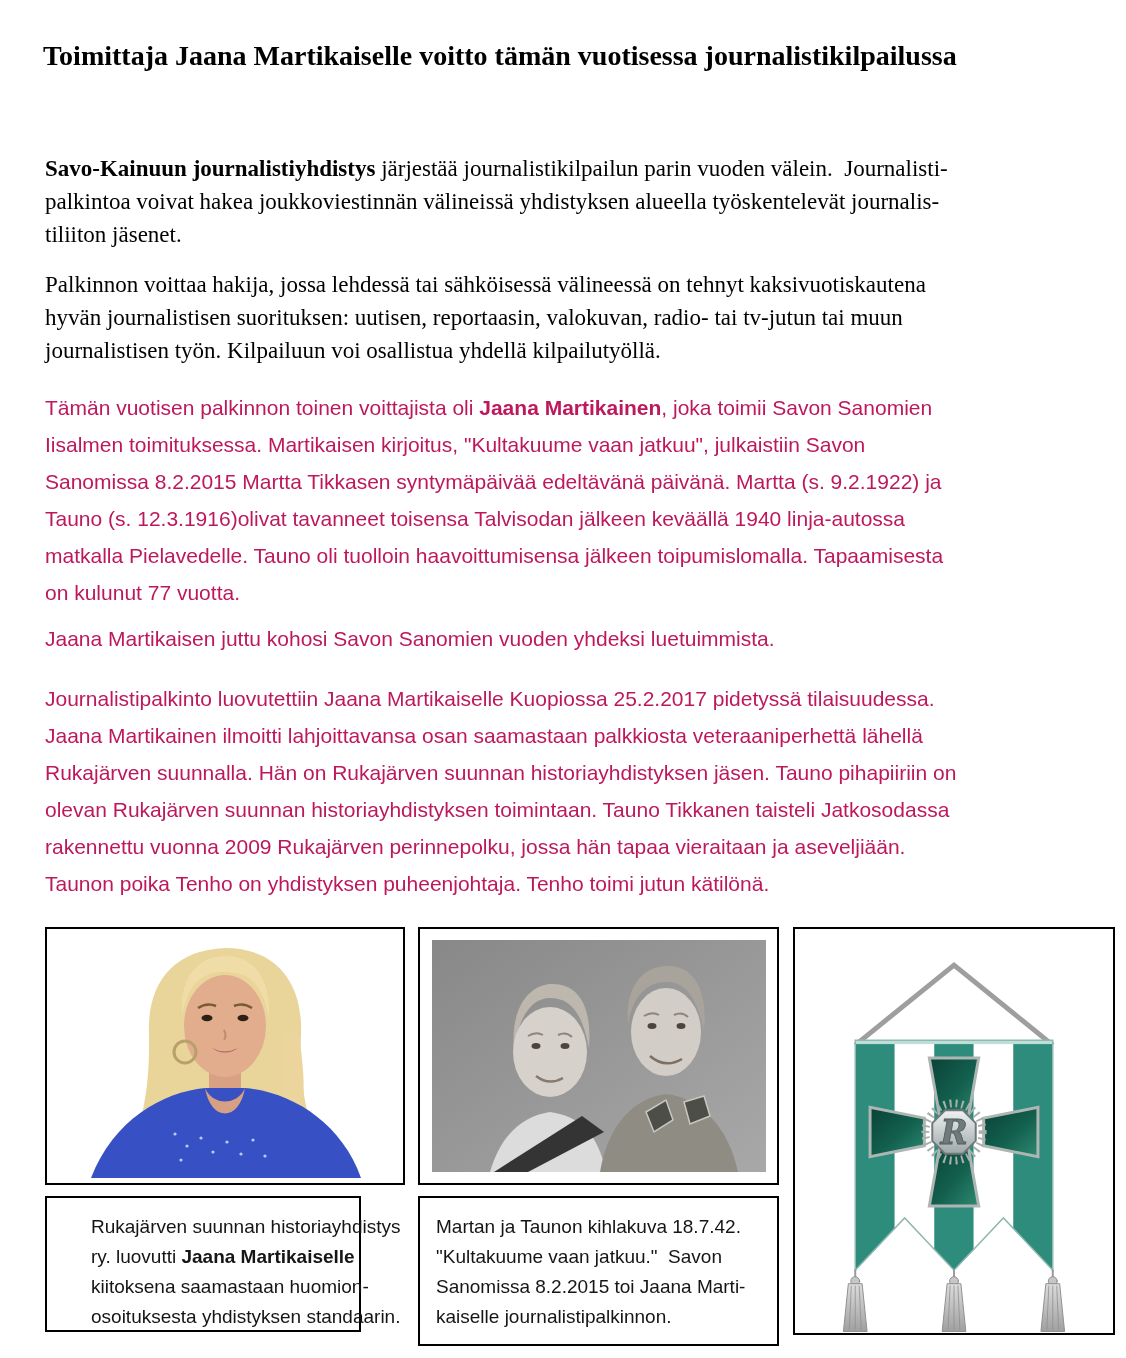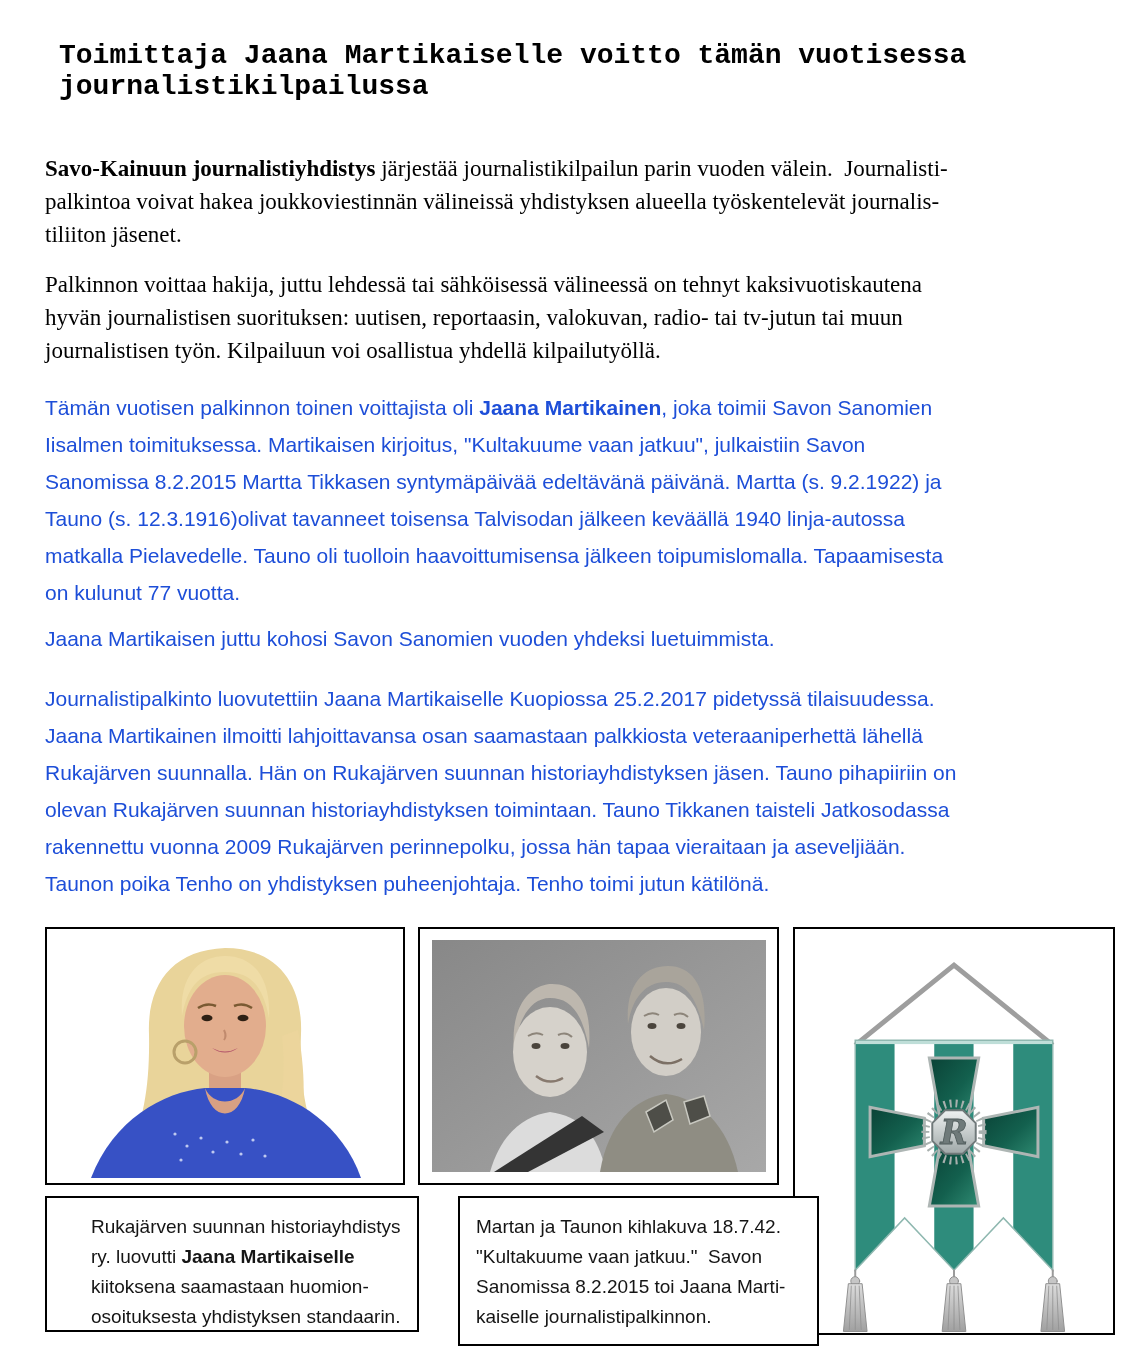--- a/index.html
+++ b/index.html
@@ -1,50 +1,50 @@
 <!DOCTYPE html>
 <html><head>
 <meta charset="utf-8">
 <style>
   html,body{margin:0;padding:0;background:#fff;}
   *{box-sizing:border-box;}
   .page{position:relative;width:1126px;height:1358px;background:#ffffff;color:#000;
         font-family:"Liberation Serif",serif;overflow:hidden;}
   .title{position:absolute;left:43px;top:40px;width:1050px;font-size:28px;font-weight:bold;
-         font-family:Liberation Mono, monospace;margin-left:16px;}
+         font-family:Liberation Serif, serif;}
   .serif-p{position:absolute;left:45px;width:1020px;font-size:23px;line-height:33px;
            font-family:Liberation Serif, serif;}
   .sans-p{position:absolute;left:45px;width:1050px;font-size:21px;line-height:37px;
-          font-family:"Liberation Sans",sans-serif;color:#1d4ed8;}
+          font-family:"Liberation Sans",sans-serif;color:#be185d;}
   .tline{white-space:pre;}
   .b{font-weight:bold;}
   .pbox{position:absolute;border:2px solid #000;background:#fff;display:flex;
         align-items:center;justify-content:center;overflow:hidden;}
   #photoLeft{left:45px;top:927px;width:360px;height:258px;}
   #photoMid{left:418px;top:927px;width:361px;height:258px;}
   #bannerBox{left:793px;top:927px;width:322px;height:408px;align-items:flex-start;}
   .cap{position:absolute;border:2px solid #000;background:#fff;padding:14px 8px 0 16px;
        font-family:"Liberation Sans",sans-serif;font-size:19px;line-height:30px;color:#151515;}
-  #capLeft{left:45px;top:1196px;width:374px;height:136px;padding-left:44px;}
-  #capMid{left:418px;top:1196px;width:361px;height:150px;margin-left:40px;}
+  #capLeft{left:45px;top:1196px;width:316px;height:136px;padding-left:44px;}
+  #capMid{left:418px;top:1196px;width:361px;height:150px;}
 </style>
 </head>
 <body>
 
 <div class="page">
 
   <div class="title">Toimittaja Jaana Martikaiselle voitto tämän vuotisessa journalistikilpailussa</div>
 
   <div class="serif-p" style="top:152px">
       <div class="tline"><span class="b">Savo-Kainuun journalistiyhdistys</span><span> järjestää journalistikilpailun parin vuoden välein.  Journalisti-</span></div>
       <div class="tline"><span>palkintoa voivat hakea joukkoviestinnän välineissä yhdistyksen alueella työskentelevät journalis-</span></div>
       <div class="tline"><span>tiliiton jäsenet.</span></div>
     </div>
   <div class="serif-p" style="top:268px">
-      <div class="tline"><span>Palkinnon voittaa hakija, juttu lehdessä tai sähköisessä välineessä on tehnyt kaksivuotiskautena</span></div>
+      <div class="tline"><span>Palkinnon voittaa hakija, jossa lehdessä tai sähköisessä välineessä on tehnyt kaksivuotiskautena</span></div>
       <div class="tline"><span>hyvän journalistisen suorituksen: uutisen, reportaasin, valokuvan, radio- tai tv-jutun tai muun</span></div>
       <div class="tline"><span>journalistisen työn. Kilpailuun voi osallistua yhdellä kilpailutyöllä.</span></div>
     </div>
   <div class="sans-p" style="top:389px">
       <div class="tline"><span>Tämän vuotisen palkinnon toinen voittajista oli </span><span class="b">Jaana Martikainen</span><span>, joka toimii Savon Sanomien</span></div>
       <div class="tline"><span>Iisalmen toimituksessa. Martikaisen kirjoitus, "Kultakuume vaan jatkuu", julkaistiin Savon</span></div>
       <div class="tline"><span>Sanomissa 8.2.2015 Martta Tikkasen syntymäpäivää edeltävänä päivänä. Martta (s. 9.2.1922) ja</span></div>
       <div class="tline"><span>Tauno (s. 12.3.1916)olivat tavanneet toisensa Talvisodan jälkeen keväällä 1940 linja-autossa</span></div>
       <div class="tline"><span>matkalla Pielavedelle. Tauno oli tuolloin haavoittumisensa jälkeen toipumislomalla. Tapaamisesta</span></div>
       <div class="tline"><span>on kulunut 77 vuotta.</span></div>

